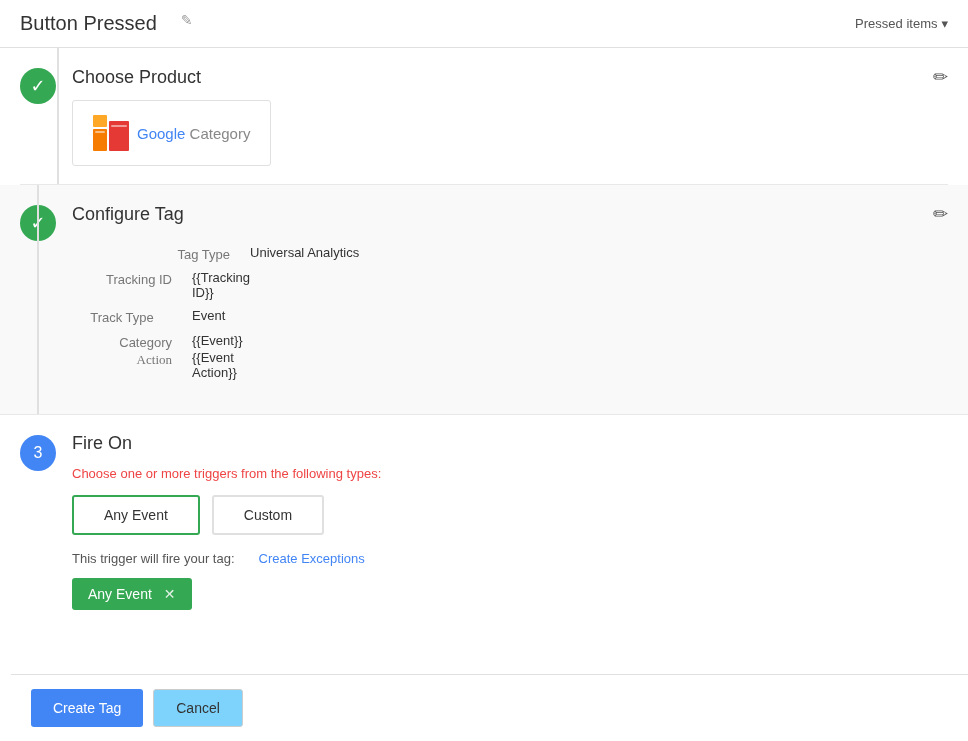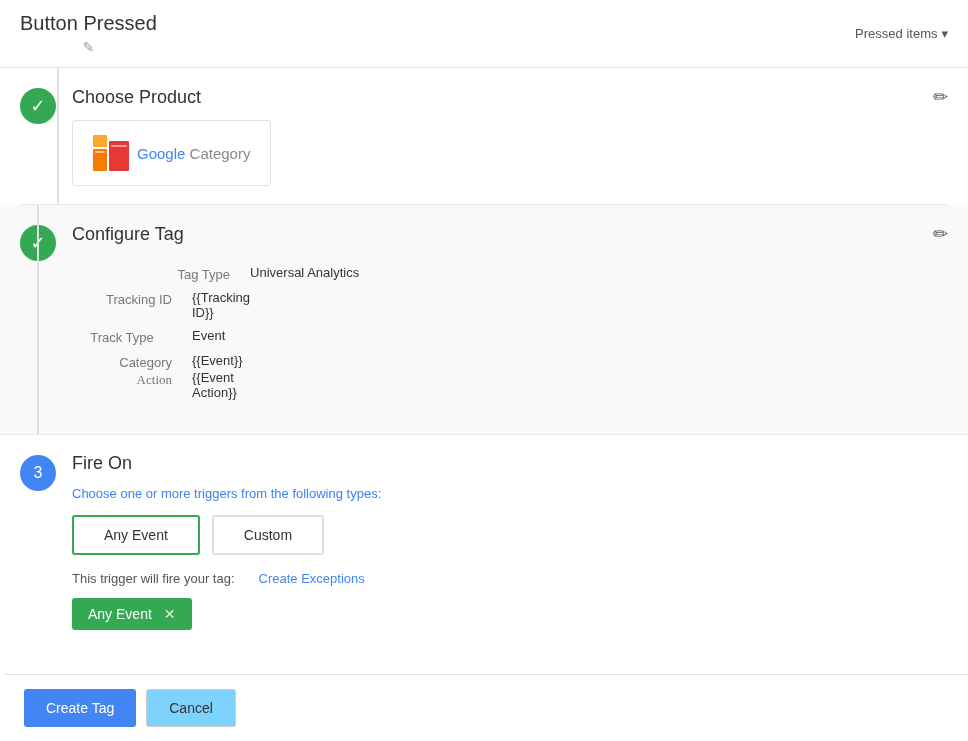--- a/index.html
+++ b/index.html
@@ -22,23 +22,22 @@
       justify-content: space-between;
       padding: 12px 20px;
       border-bottom: 1px solid #e0e0e0;
       background: #fff;
     }
     .header-title {
       font-size: 20px;
       font-weight: 400;
       color: #333;
       display: flex;
-      align-items: center;
-      gap: 4px;
-      flex-direction: column;
+      align-items: flex-start;
+      gap: 24px;
     }
     .edit-icon-sm {
       color: #999;
       font-size: 14px;
       cursor: pointer;
     }
     .unfiled-items {
       display: flex;
       align-items: center;
       gap: 4px;
@@ -137,21 +136,21 @@
       color: #333;
       font-size: 13px;
     }
     
     .fire-on-section {
       display: flex;
       align-items: flex-start;
       padding: 18px 0;
     }
     .trigger-description {
-      color: #3b82f6;
+      color: #ef4444;
       font-size: 13px;
       margin-bottom: 14px;
     }
     .trigger-buttons {
       display: flex;
       gap: 12px;
       margin-bottom: 16px;
     }
     .trigger-btn {
       border: 2px solid #e0e0e0;
@@ -192,21 +191,21 @@
     }
     .tag-badge-x {
       cursor: pointer;
       font-size: 14px;
       opacity: 0.85;
     }
     
     .footer {
       position: absolute;
       bottom: 0;
-      left: 4px;
+      left: 11px;
       right: 0;
       padding: 14px 20px;
       display: flex;
       gap: 10px;
       border-top: 1px solid #e0e0e0;
       background: #fff;
     }
     .btn-create {
       background: #4285f4;
       color: #fff;

